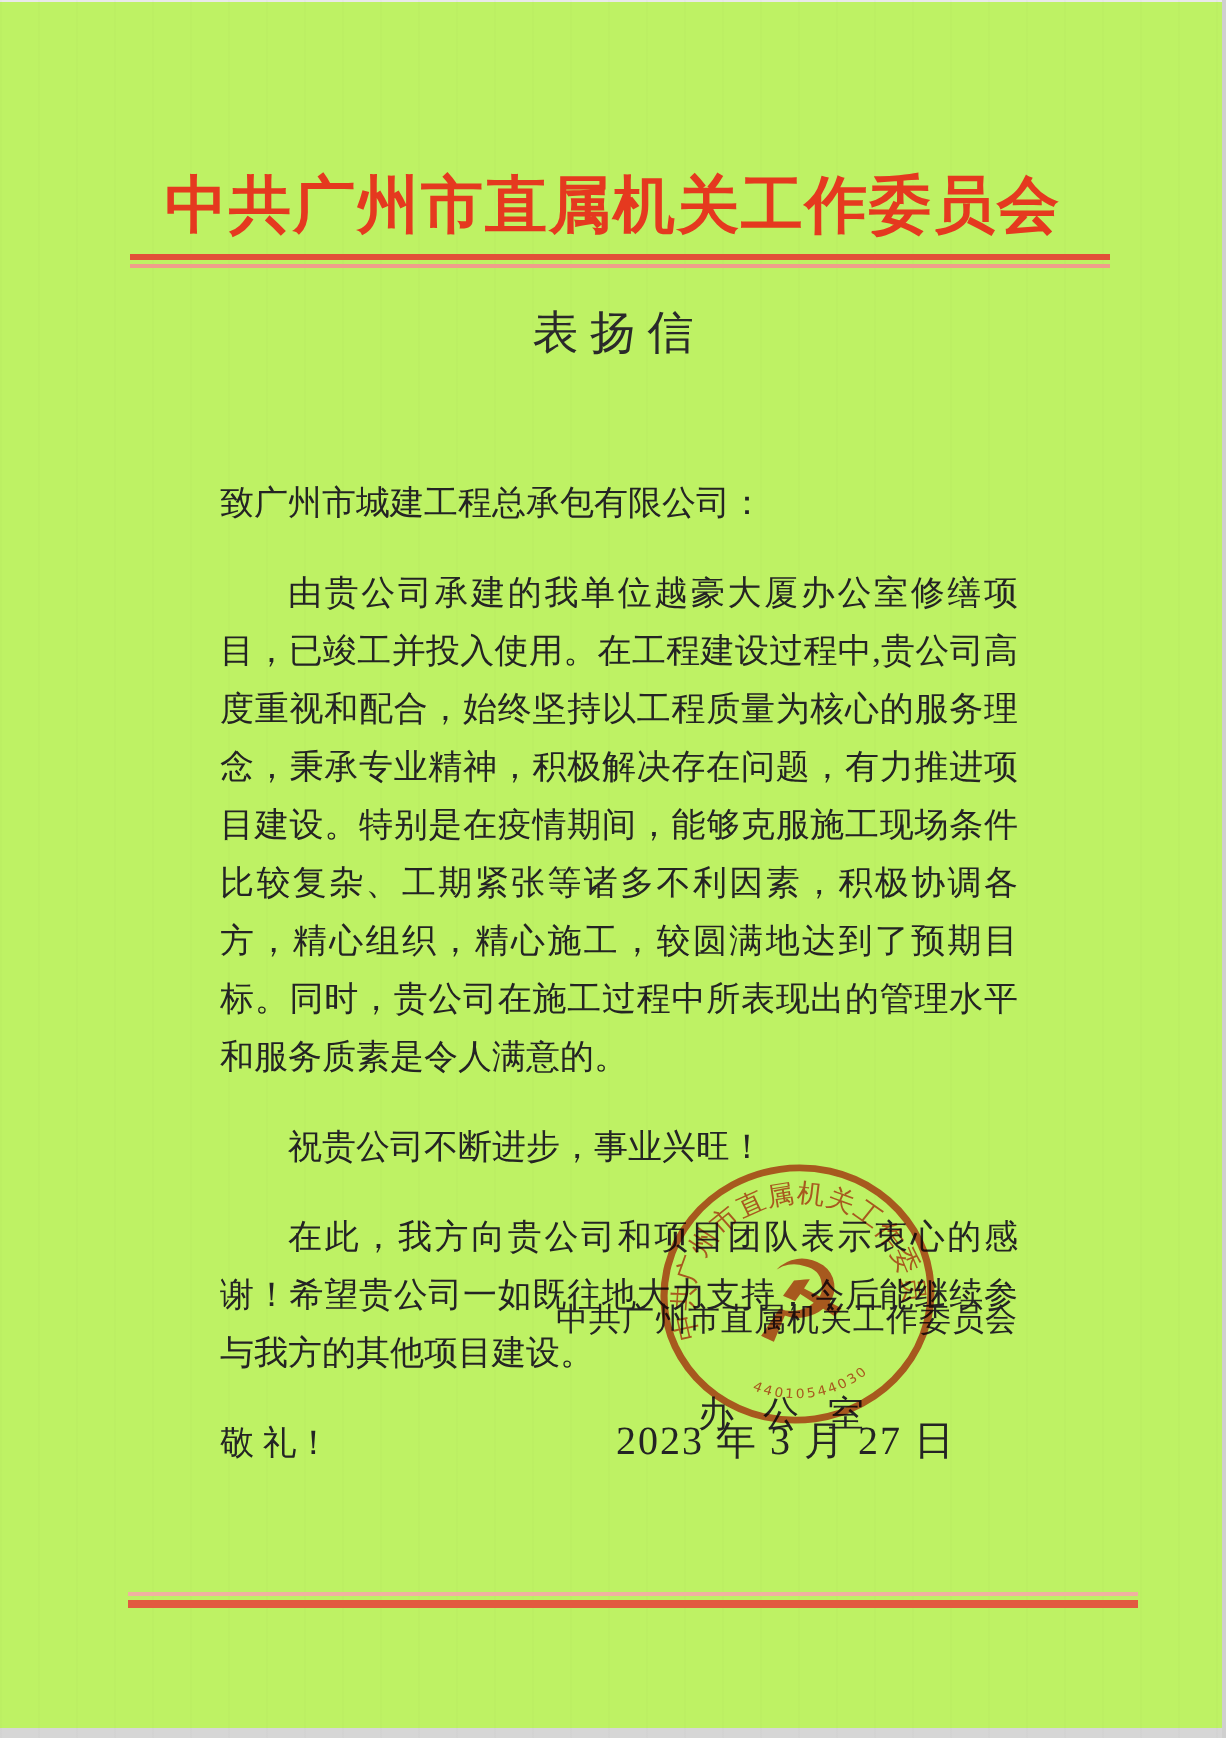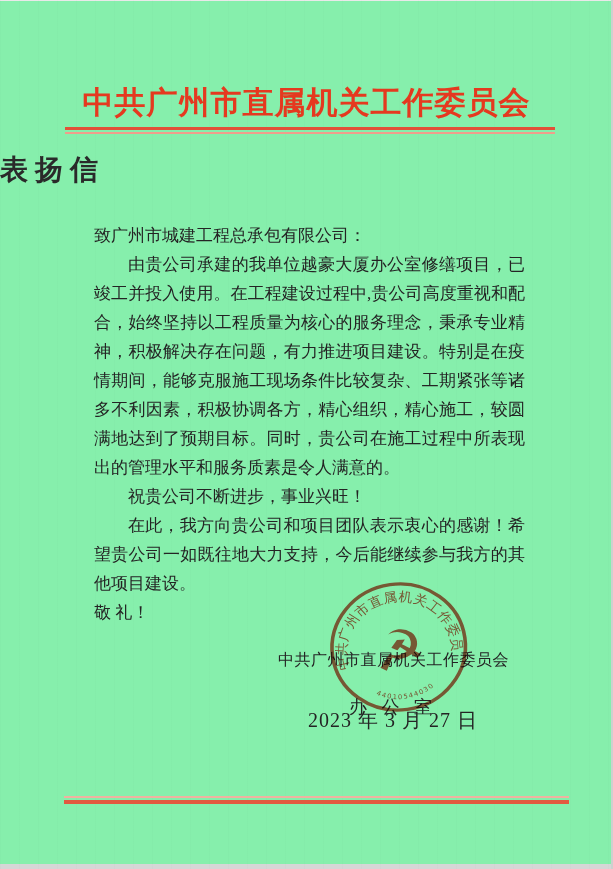--- a/index.html
+++ b/index.html
@@ -1,19 +1,19 @@
 <!DOCTYPE html>
 <html><head>
 <meta charset="utf-8">
 <style>
   html,body{margin:0;padding:0;background:#9a9a9a;}
   .page{
     position:relative;
     width:613px;height:869px;
-    background:#86efac;
+    background:#bef264;
     font-family:"Liberation Serif","DejaVu Serif",serif;
     overflow:hidden;
     box-shadow:inset -2px 0 0 #cfcfcf, inset 0 -5px 0 #d6d6d6, inset 0 1px 0 #e9e9e9;
   }
   
   .scan-texture{
     position:absolute;inset:0;pointer-events:none;
     background:repeating-linear-gradient(90deg,
       rgba(0,0,0,0.012) 0px, rgba(0,0,0,0.012) 1px,
       transparent 1px, transparent 19px);
@@ -24,29 +24,29 @@
     color:#e5391f;
     font-size:31px;font-weight:bold;
     letter-spacing:1px;
     margin:0;white-space:nowrap;
   }
   .head-rule{position:absolute;top:127px;left:65px;width:490px;}
   .head-rule .thick{height:3px;background:#e25038;}
   .head-rule .thin{height:2px;background:#f09e8b;margin-top:2px;}
   .letter-title{
     position:absolute;top:151px;left:0;width:100%;
-    color:#2a2a2a;
-    font-size:28px;font-weight:bold;margin:0;
+    text-align:center;color:#2a2a2a;
+    font-size:23px;font-weight:normal;margin:0;
   }
   .body-text{
     position:absolute;top:221px;left:94px;width:431px;
     font-size:17px;line-height:29px;color:#242424;
     text-align:justify;
   }
-  .body-text p{margin:0;}
+  .body-text p{margin:16px;}
   .body-text p.indent{text-indent:34px;}
   .sig-org{
     position:absolute;top:650px;left:278px;width:230px;
     text-align:center;font-size:16px;color:#242424;
     letter-spacing:0.5px;white-space:nowrap;
   }
   .sig-dept{
     position:absolute;top:695px;left:278px;width:230px;
     text-align:center;font-size:18px;color:#242424;
     letter-spacing:5px;white-space:nowrap;

